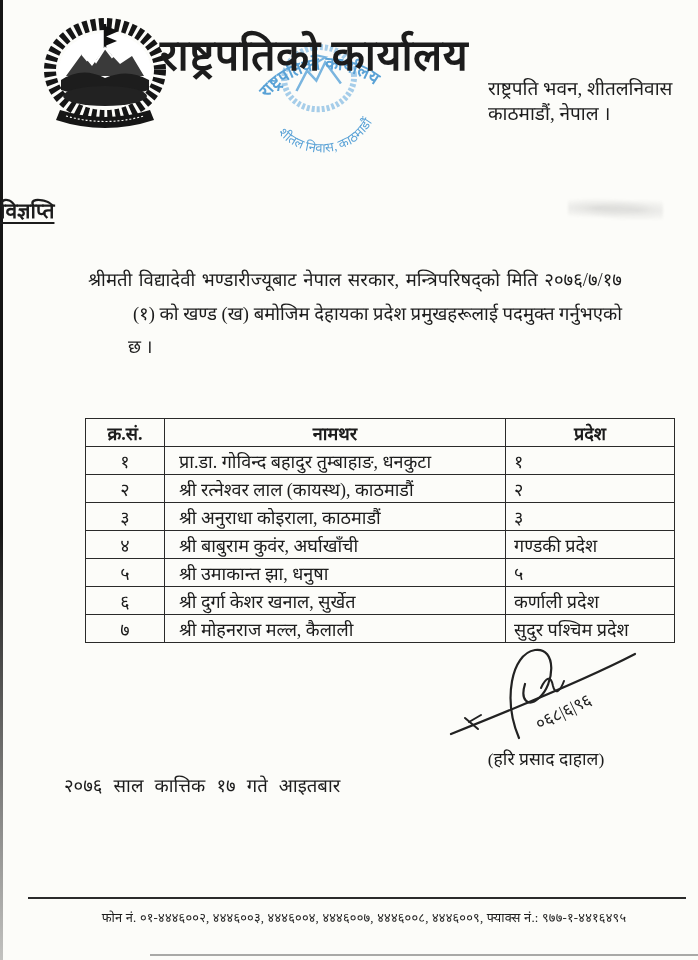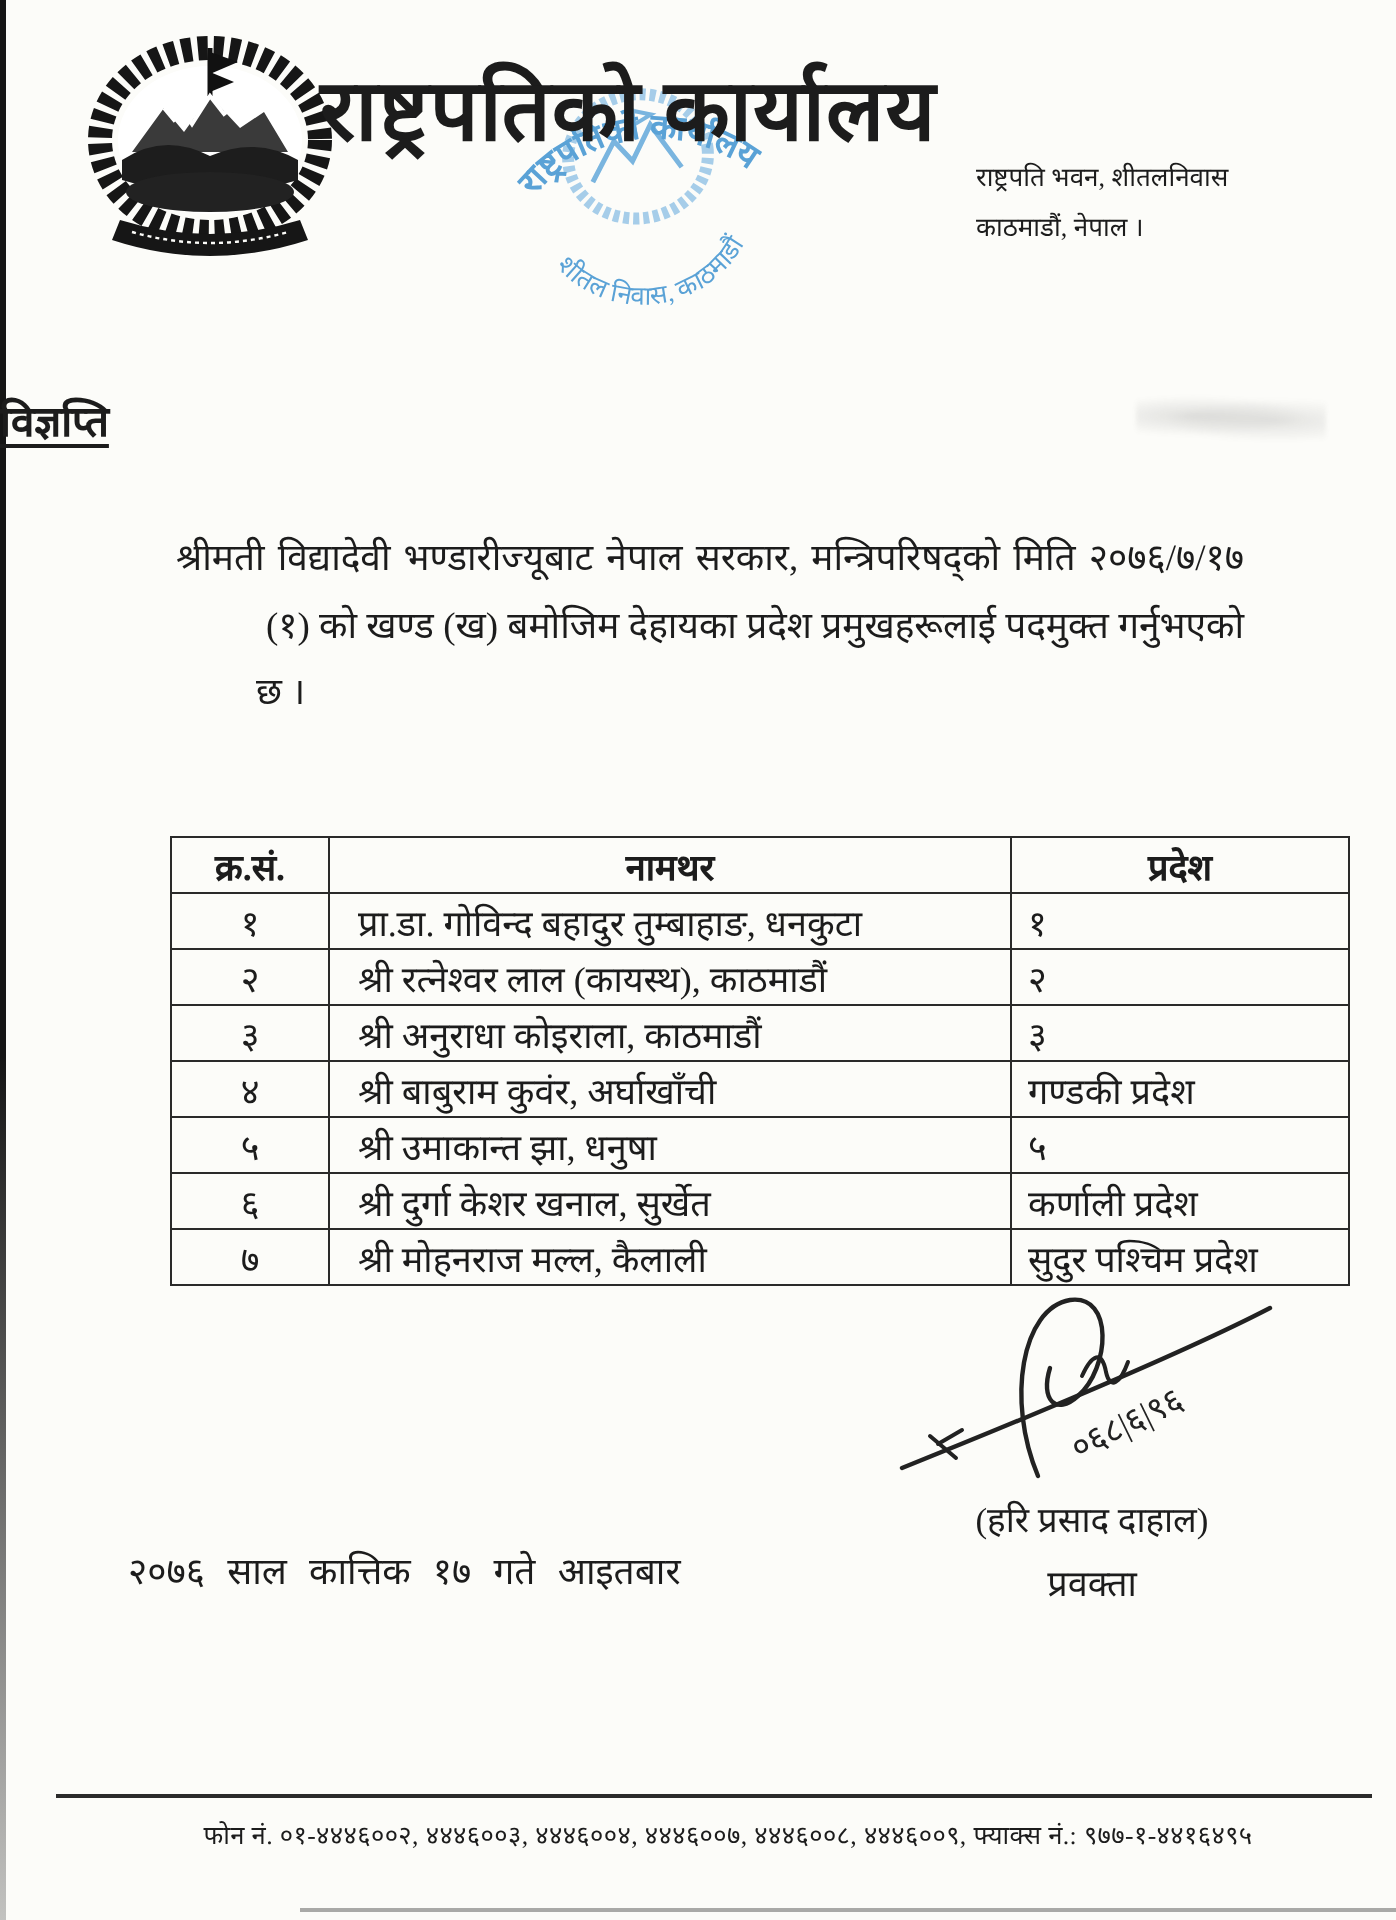--- a/index.html
+++ b/index.html
@@ -17,21 +17,21 @@
   .smudge { position:absolute; left:568px; top:196px; width:95px; height:24px;
     background:radial-gradient(ellipse at 30% 50%, rgba(90,90,90,.35), rgba(90,90,90,0) 60%),
                radial-gradient(ellipse at 75% 60%, rgba(90,90,90,.3), rgba(90,90,90,0) 55%);
     filter:blur(1px); opacity:.5; }
 
   
   .emblem { position:absolute; left:42px; top:16px; z-index:2; }
   .stamp  { position:absolute; left:228px; top:24px; z-index:1; transform:rotate(-7deg); opacity:.92; }
   .office-name { position:absolute; left:160px; top:24px; z-index:3;
     font-size:43px; font-weight:bold; letter-spacing:.5px; white-space:nowrap; }
-  .address { position:absolute; left:488px; top:76px; font-size:13px; line-height:25px; z-index:3; }
+  .address { position:absolute; left:488px; top:76px; font-size:19px; line-height:25px; z-index:3; }
 
   
   .doc-title { position:absolute; left:0; width:698px; top:196px; text-align:left;
     font-size:21px; font-weight:bold; z-index:2; }
   .doc-title span { text-decoration:underline; text-underline-offset:4px; }
 
   
   .body-text { position:absolute; left:88px; top:264px; width:534px;
     font-size:18.5px; line-height:33.5px; }
   .jline { text-align:justify; text-align-last:justify; }
@@ -170,21 +170,20 @@
 
   <div class="sig-block">
     <svg width="222" height="108" viewBox="0 0 222 108">
       <path d="M16 96 C46 84 150 42 200 16" stroke="#222" stroke-width="2.2" fill="none" stroke-linecap="round"></path>
       <path d="M84 100 C68 62 76 16 100 12 C122 9 120 46 104 60 C93 70 85 62 90 46" stroke="#222" stroke-width="2.2" fill="none" stroke-linecap="round"></path>
       <path d="M34 84 l12 -7 m-16 3 l13 11" stroke="#222" stroke-width="2" fill="none" stroke-linecap="round"></path>
       <path d="M106 50 c5 -11 10 -13 12 -2 c2 9 7 6 11 -5" stroke="#222" stroke-width="2" fill="none" stroke-linecap="round"></path>
       <text x="104" y="92" transform="rotate(-26 104 92)" font-size="17" fill="#222" font-family="Liberation Serif, DejaVu Serif, serif">०६८|६|९६</text>
     </svg>
     <div class="sig-name">(हरि प्रसाद दाहाल)</div>
-    <div class="sig-role">प्रवक्ता</div>
   </div>
 
   <div class="date-line">२०७६ साल कात्तिक १७ गते आइतबार</div>
 
   <div class="footer-rule"></div>
   <div class="footer-text">फोन नं. ०१-४४४६००२, ४४४६००३, ४४४६००४, ४४४६००७, ४४४६००८, ४४४६००९, फ्याक्स नं.: ९७७-१-४४१६४९५</div>
 
 </div>
 
 </body></html>

